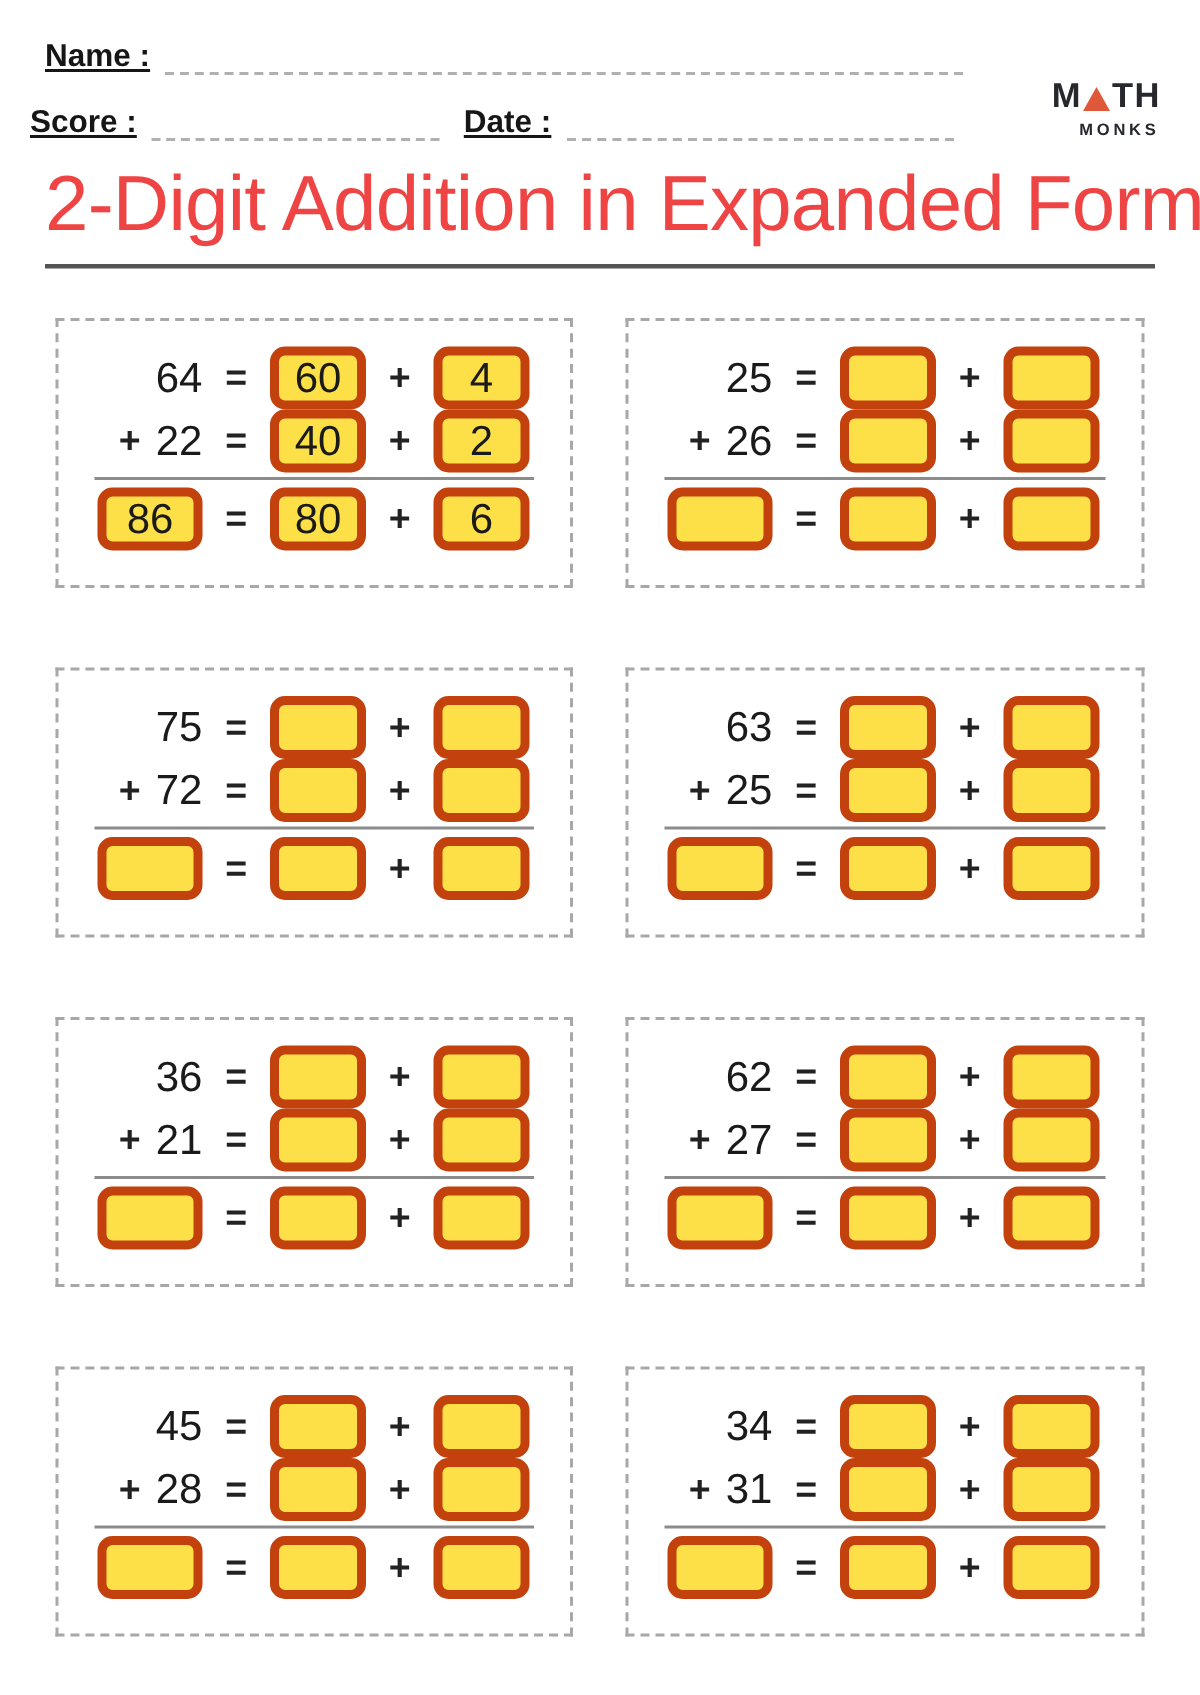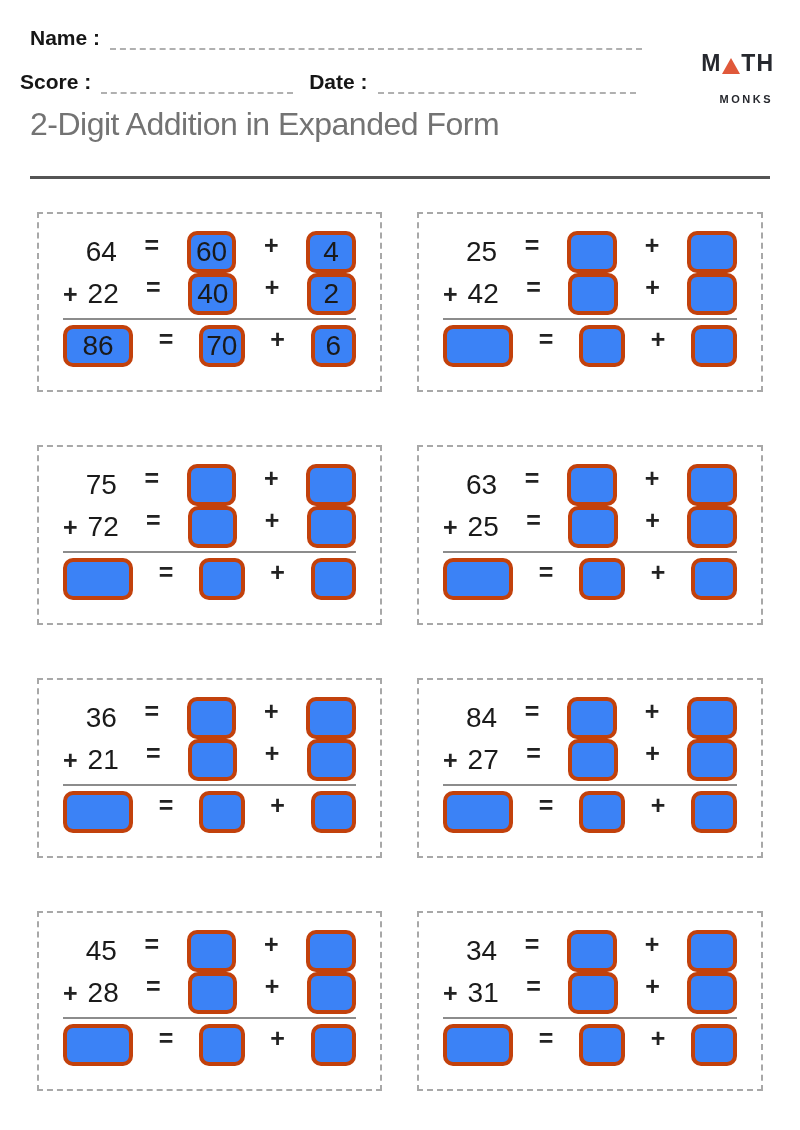--- a/index.html
+++ b/index.html
@@ -8,21 +8,21 @@
     width: 800px; height: 1130px;
     background: #ffffff;
     font-family: "Liberation Sans", sans-serif;
     color: #1c1c1c;
     position: relative;
     overflow: hidden;
   }
 
   
   .header-row { position: absolute; display: flex; align-items: flex-end; }
-  .hdr-label { font-size: 21px; font-weight: 700; color: #161616; white-space: nowrap; }
+  .hdr-label { font-size: 21px; font-weight: 700; color: #161616; white-space: nowrap; text-decoration: underline; }
   .write-line { border-bottom: 2px dashed #b0b0b0; height: 18px; }
 
   .name-row  { left: 30px; top: 26px; width: 612px; }
   .name-line { flex: 1; margin-left: 10px; }
 
   .score-row { left: 20px; top: 70px; width: 616px; }
   .score-line { width: 192px; margin-left: 10px; }
   .date-label { margin-left: 16px; }
   .date-line { flex: 1; margin-left: 10px; }
 
@@ -30,43 +30,43 @@
   .logo { position: absolute; right: 26px; top: 52px; text-align: right; }
   .logo-line1 { display: flex; align-items: flex-end; justify-content: flex-end;
                 font-size: 23px; font-weight: 700; letter-spacing: 1px;
                 color: #26282e; line-height: 1; }
   .logo-triangle { width: 0; height: 0; display: inline-block;
                    border-left: 9px solid transparent;
                    border-right: 9px solid transparent;
                    border-bottom: 16px solid #e0583a;
                    margin: 0 1px 1px 1px; }
   .logo-line2 { font-size: 11px; font-weight: 700; letter-spacing: 2.5px;
-                color: #26282e; margin-top: 18px; padding-right: 1px; }
+                color: #26282e; margin-top: 6px; padding-right: 1px; }
 
   
   .page-title { position: absolute; left: 30px; top: 106px; width: 740px;
-                font-size: 32px; font-weight: 400; letter-spacing: -0.5px;
-                color: #737373; white-space: nowrap; }
+                font-size: 52px; font-weight: 400; letter-spacing: -0.5px;
+                color: #ef4444; white-space: nowrap; }
   .title-rule { position: absolute; left: 30px; top: 176px; width: 740px;
                 border-top: 3px solid #555555; }
 
   
   .problems-grid { position: absolute; left: 37px; top: 212px; width: 726px;
                    display: grid; grid-template-columns: 345px 346px;
                    column-gap: 35px; row-gap: 53px; }
   .problem-box { width: 100%; height: 180px;
                  border: 2px dashed #a8a8a8;
                  padding: 17px 24px 0 24px; background: #fff; }
-  .prow { display: flex; height: 42px; gap: 18px; }
+  .prow { display: flex; align-items: center; height: 42px; }
   .c-num { width: 72px; display: flex; justify-content: flex-end;
            align-items: center; gap: 10px; font-size: 28px; color: #1a1a1a; }
   .c-op { width: 45px; text-align: center; font-size: 25px; font-weight: 700; color: #222; }
-  .slot { width: 64px; height: 42px; border: 4px solid #c2410c; border-radius: 10px;
+  .slot { width: 64px; height: 42px; border: 6px solid #c2410c; border-radius: 10px;
           display: flex; align-items: center; justify-content: center;
-          font-size: 28px; color: #1a1a1a; background: #3b82f6; }
+          font-size: 28px; color: #1a1a1a; background: #fde047; }
   .sum-slot { width: 70px; }
   .sum-line { border-top: 2px solid #8c8c8c; margin: 3px 0 5px 0; }
 </style>
 </head>
 <body>
 
 <div class="header-row name-row">
   <span class="hdr-label">Name :</span>
   <span class="write-line name-line"></span>
 </div>
@@ -110,40 +110,40 @@
       <div class="slot">40</div>
       <div class="c-op">+</div>
       <div class="slot">2</div>
     </div>
     <div class="sum-line"></div>
     <div class="prow">
       <div class="c-num">
         <div class="slot sum-slot">86</div>
       </div>
       <div class="c-op">=</div>
-      <div class="slot">70</div>
+      <div class="slot">80</div>
       <div class="c-op">+</div>
       <div class="slot">6</div>
     </div>
   </div>
 
   <div class="problem-box">
     <div class="prow">
       <div class="c-num">
         <span>25</span>
       </div>
       <div class="c-op">=</div>
       <div class="slot"></div>
       <div class="c-op">+</div>
       <div class="slot"></div>
     </div>
     <div class="prow">
       <div class="c-num">
         <span class="c-op" style="width:auto">+</span>
-        <span>42</span>
+        <span>26</span>
       </div>
       <div class="c-op">=</div>
       <div class="slot"></div>
       <div class="c-op">+</div>
       <div class="slot"></div>
     </div>
     <div class="sum-line"></div>
     <div class="prow">
       <div class="c-num">
         <div class="slot sum-slot"></div>
@@ -247,21 +247,21 @@
       <div class="c-op">=</div>
       <div class="slot"></div>
       <div class="c-op">+</div>
       <div class="slot"></div>
     </div>
   </div>
 
   <div class="problem-box">
     <div class="prow">
       <div class="c-num">
-        <span>84</span>
+        <span>62</span>
       </div>
       <div class="c-op">=</div>
       <div class="slot"></div>
       <div class="c-op">+</div>
       <div class="slot"></div>
     </div>
     <div class="prow">
       <div class="c-num">
         <span class="c-op" style="width:auto">+</span>
         <span>27</span>

